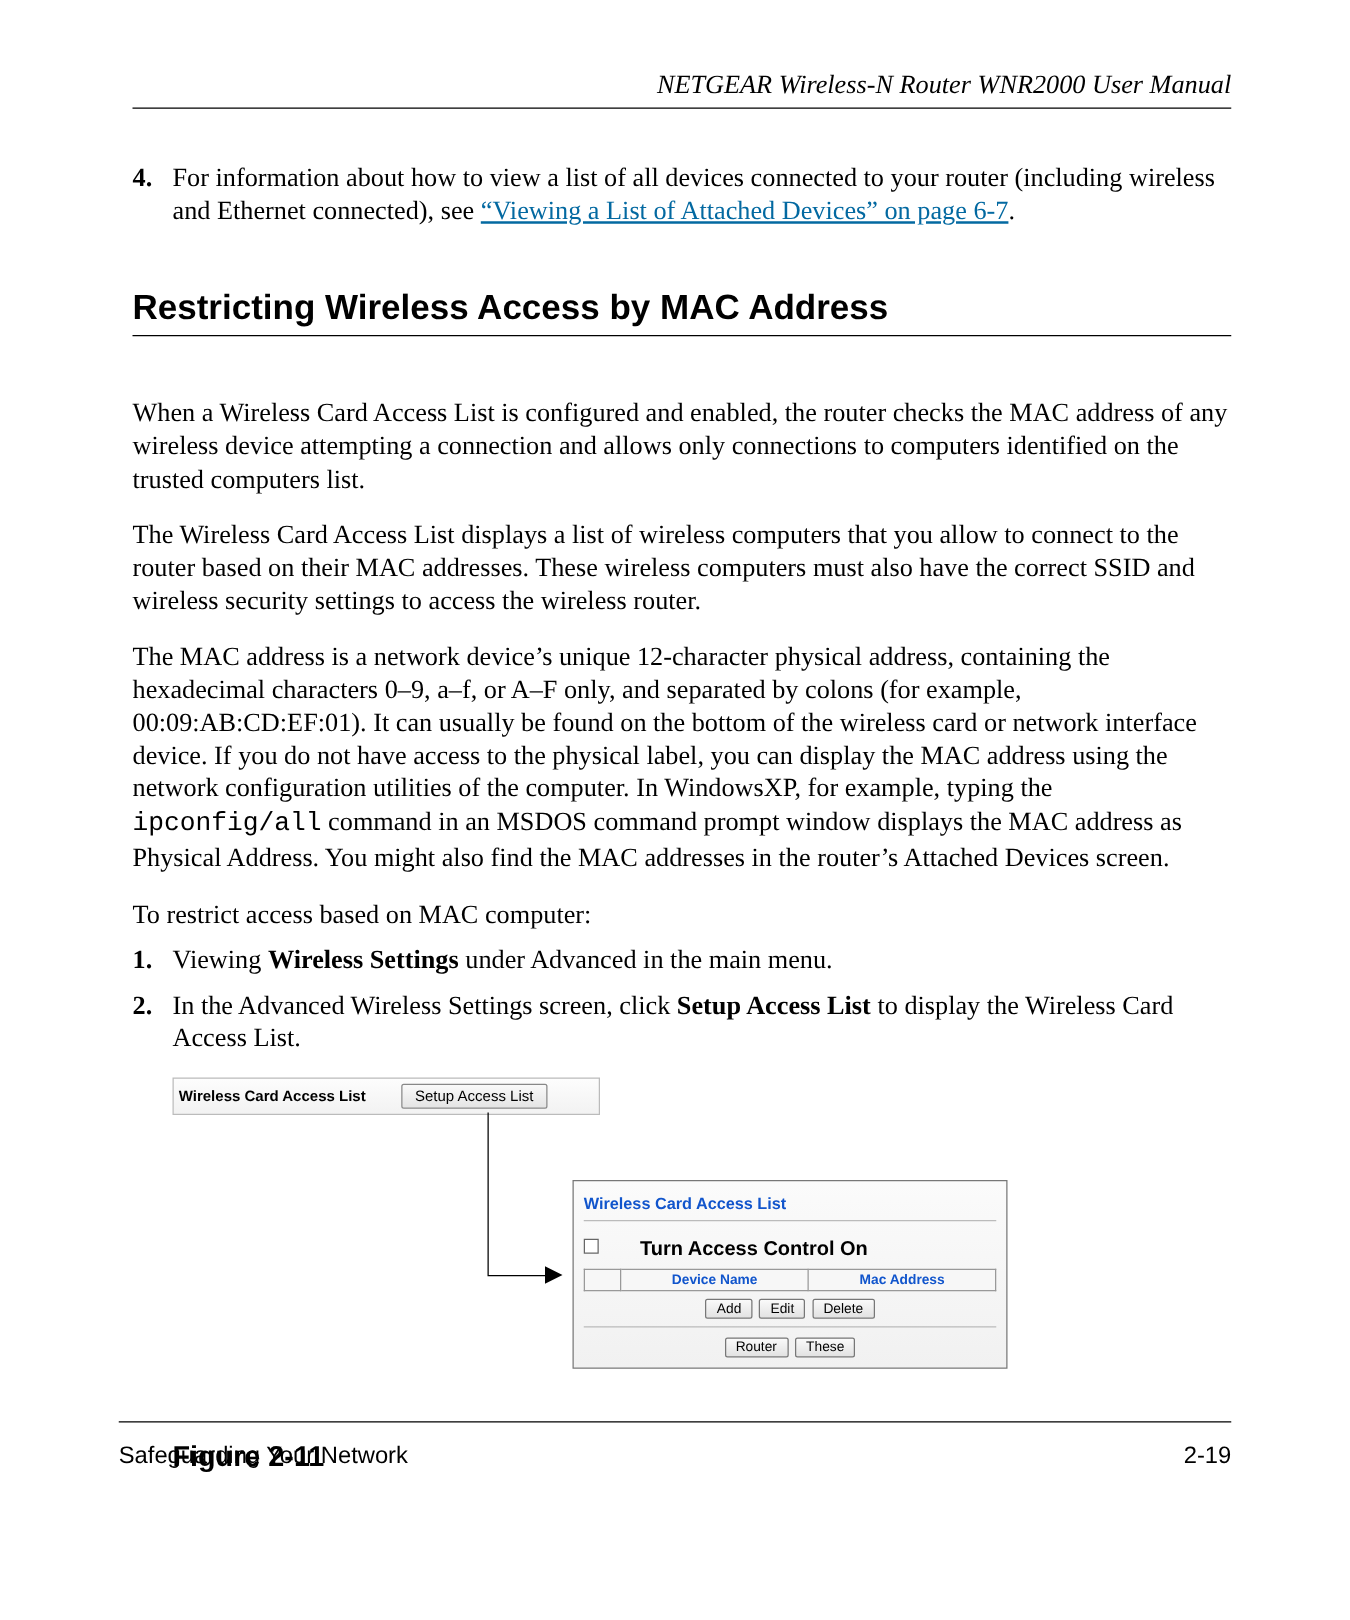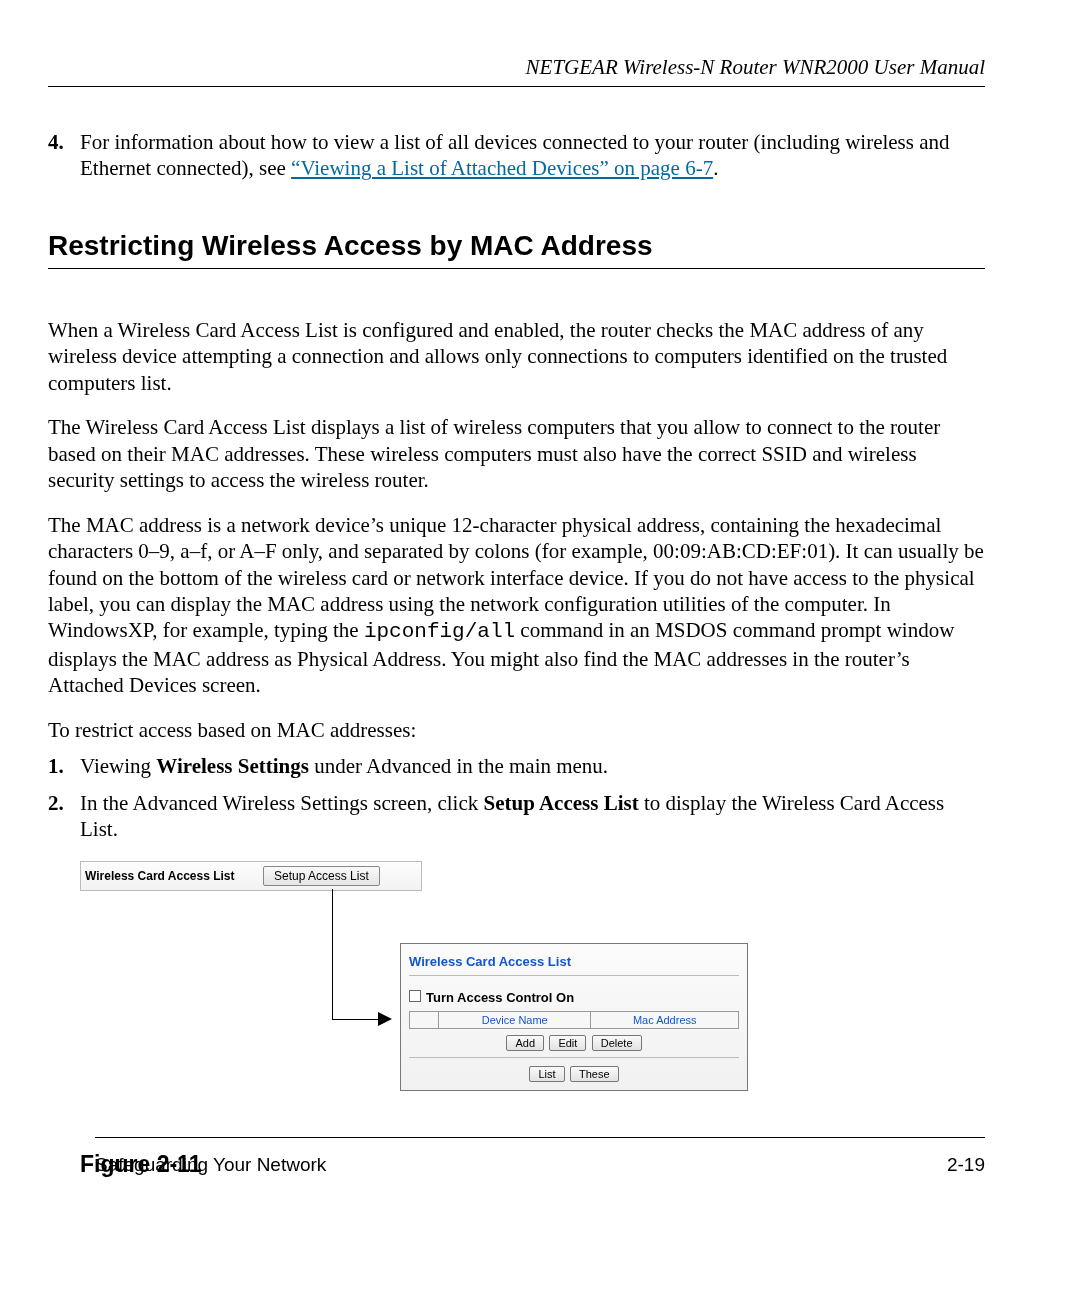--- a/index.html
+++ b/index.html
@@ -10,21 +10,21 @@
     width: 1080px;
     height: 1296px;
     font-family: "Times New Roman", Times, serif;
     color: #000;
   }
   .page {
     position: relative;
     width: 1080px;
     height: 1296px;
     box-sizing: border-box;
-    padding: 55px 95px 50px 48px;
+    padding: 55px 95px 50px 106px;
   }
   .running-head {
     text-align: right;
     font-style: italic;
     font-size: 21px;
     padding-bottom: 6px;
     border-bottom: 1.5px solid #000;
   }
   .step4 {
     margin-top: 42px;
@@ -144,41 +144,42 @@
     font-weight: bold;
     font-size: 13px;
     padding-bottom: 6px;
     border-bottom: 1px solid #bbb;
     margin-bottom: 14px;
   }
   .panel .chk-row {
     display: flex;
     align-items: flex-start;
     font-weight: bold;
-    font-size: 13px;
+    font-size: 16px;
     margin-bottom: 6px;
+    gap: 28px;
   }
   .panel .chk {
     width: 12px; height: 12px;
     border: 1px solid #666;
     background: #fff;
     margin-right: 5px;
     box-sizing: border-box;
   }
   .panel table.hdr {
     width: 100%;
     border-collapse: collapse;
     margin-bottom: 4px;
   }
   .panel table.hdr th {
     border: 1px solid #999;
     background: #f7f7f7;
     color: #1155cc;
     font-size: 11px;
-    font-weight: normal;
+    font-weight: bold;
     padding: 2px 4px;
   }
   .panel table.hdr th.nar { width: 20px; }
   .panel .btnrow {
     text-align: center;
     padding: 2px 0 6px 0;
     border-bottom: 1px solid #bbb;
     margin-bottom: 8px;
   }
   .panel .btnrow2 {
@@ -243,21 +244,21 @@
     </div>
   </div>
 
   <h1 class="section">Restricting Wireless Access by MAC Address</h1>
 
   <p class="lead">When a Wireless Card Access List is configured and enabled, the router checks the MAC address of any wireless device attempting a connection and allows only connections to computers identified on the trusted computers list.</p>
   <p class="body">The Wireless Card Access List displays a list of wireless computers that you allow to connect to the router based on their MAC addresses. These wireless computers must also have the correct SSID and wireless security settings to access the wireless router.</p>
   <p class="body">
     <span>The MAC address is a network device’s unique 12-character physical address, containing the hexadecimal characters 0–9, a–f, or A–F only, and separated by colons (for example, 00:09:AB:CD:EF:01). It can usually be found on the bottom of the wireless card or network interface device. If you do not have access to the physical label, you can display the MAC address using the network configuration utilities of the computer. In WindowsXP, for example, typing the </span><code class="cmd">ipconfig/all</code><span> command in an MSDOS command prompt window displays the MAC address as Physical Address. You might also find the MAC addresses in the router’s Attached Devices screen.</span>
   </p>
-  <p class="body">To restrict access based on MAC addresses:</p>
+  <p class="body">To restrict access based on MAC computer:</p>
 
   <div class="step">
     <div class="step-num">1.</div>
     <div class="step-body">
       <span>Viewing </span><span class="bold">Wireless Settings</span><span> under Advanced in the main menu.</span>
     </div>
   </div>
   <div class="step">
     <div class="step-num">2.</div>
     <div class="step-body">
@@ -288,21 +289,21 @@
           <th>Mac Address</th>
         </tr>
       </tbody>
         </table>
       <div class="btnrow">
         <button class="mini">Add</button>
         <button class="mini">Edit</button>
         <button class="mini">Delete</button>
       </div>
       <div class="btnrow2">
-        <button class="mini">List</button>
+        <button class="mini">Router</button>
         <button class="mini">These</button>
       </div>
     </div>
   </div>
 
   <div class="fig-caption">Figure 2-11</div>
 
   <div class="foot-rule"></div>
   <div class="foot-row">
     <span>Safeguarding Your Network</span>

